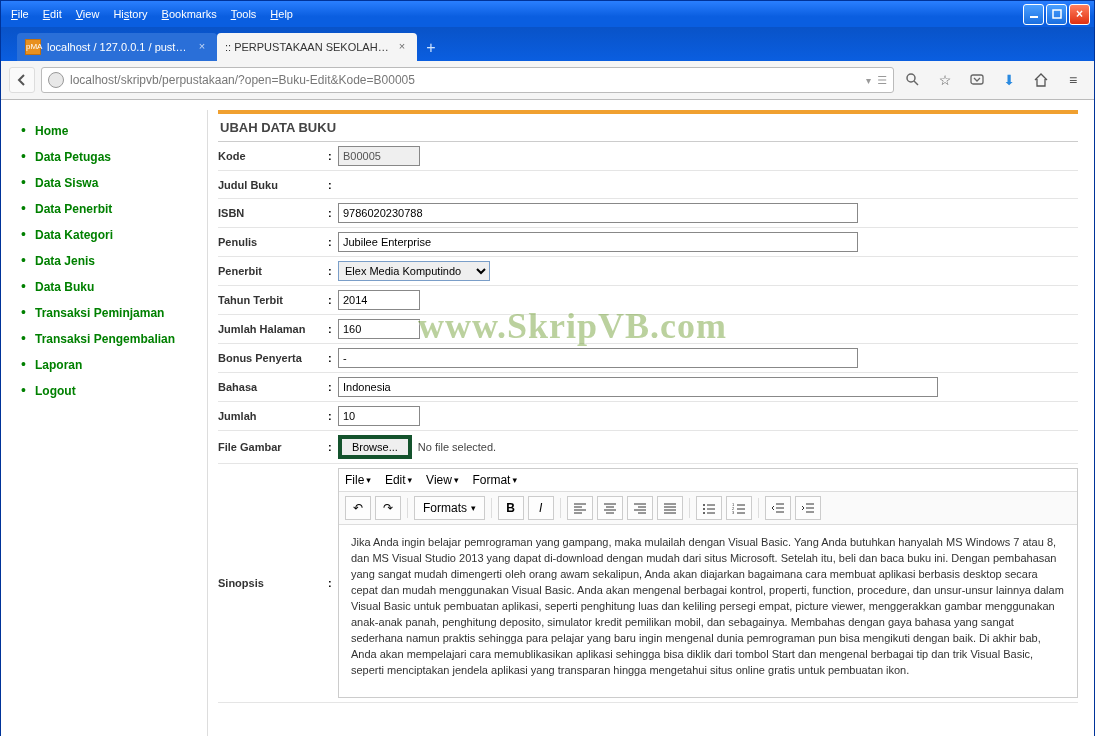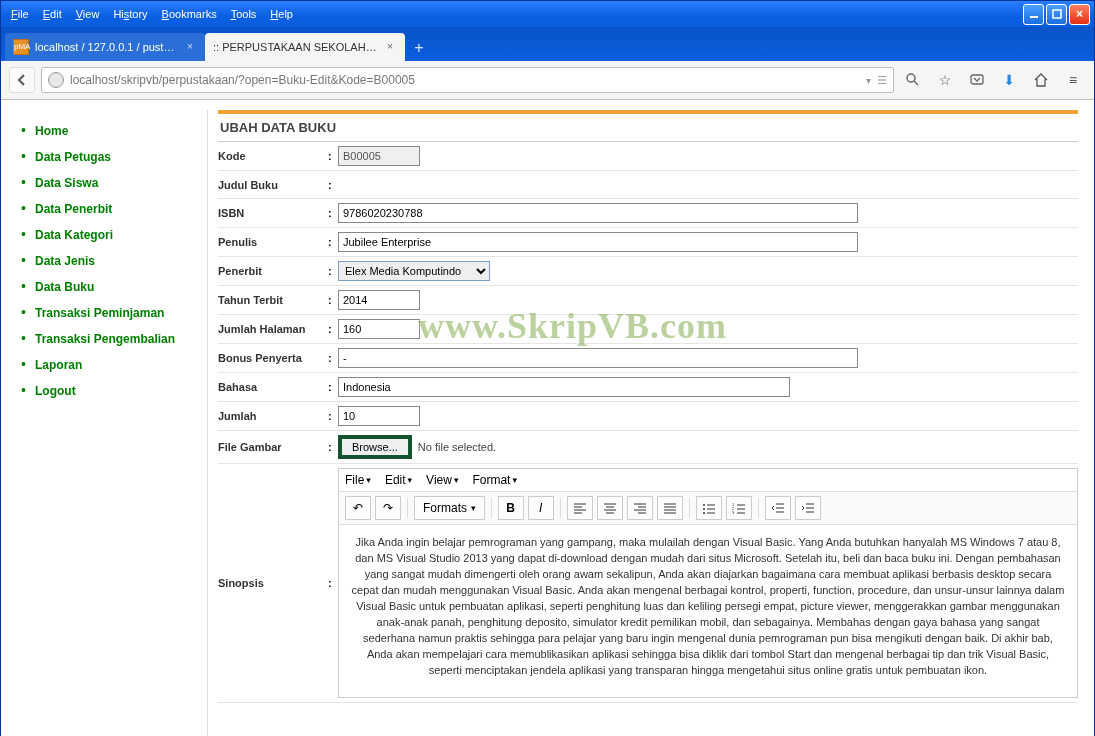--- a/index.html
+++ b/index.html
@@ -6,21 +6,21 @@
 body { font-family: Tahoma, Arial, sans-serif; font-size: 11px; background: #0a5ee0; width: 1095px; height: 736px; overflow: hidden; }
 .window { width: 1095px; height: 736px; background: linear-gradient(180deg, #1b6ae8 0%, #0a5ee0 100%); border: 1px solid #003399; }
 .titlebar { height: 26px; background: linear-gradient(180deg, #2a7fff 0%, #0a5ee0 60%, #0a5ee0 100%); display: flex; align-items: center; padding: 0 4px; }
 .menubar { display: flex; gap: 2px; color: #fff; font-size: 11px; }
 .menubar span { padding: 2px 6px; cursor: default; }
 .menubar span u { text-decoration: underline; }
 .winbtns { margin-left: auto; display: flex; gap: 2px; }
 .winbtn { width: 21px; height: 21px; border: 1px solid #fff; border-radius: 3px; display: flex; align-items: center; justify-content: center; font-weight: bold; color: #fff; font-size: 12px; }
 .winbtn.min, .winbtn.max { background: linear-gradient(180deg, #4a9fff 0%, #1a6fe0 100%); }
 .winbtn.close { background: linear-gradient(180deg, #ff8060 0%, #e03010 100%); }
-.tabbar { height: 34px; background: linear-gradient(180deg, #0953c8 0%, #0a5ee0 100%); display: flex; align-items: flex-end; padding: 0 4px; gap: 0; }
+.tabbar { height: 34px; background: linear-gradient(180deg, #0953c8 0%, #0a5ee0 100%); display: flex; align-items: flex-end; padding: 0 16px; gap: 0; }
 .tab { height: 28px; border-radius: 4px 4px 0 0; padding: 0 8px; display: flex; align-items: center; gap: 6px; font-size: 11px; max-width: 200px; min-width: 180px; }
 .tab.inactive { background: #2a6fd8; color: #fff; }
 .tab.active { background: #f5f5f5; color: #333; }
 .tab .favicon { width: 16px; height: 16px; background: #e89020; border: 1px solid #c07010; font-size: 8px; text-align: center; line-height: 14px; color: #fff; }
 .tab .txt { flex: 1; white-space: nowrap; overflow: hidden; text-overflow: ellipsis; }
 .tab .tclose { width: 14px; height: 14px; text-align: center; line-height: 12px; color: inherit; opacity: .7; }
 .newtab { width: 28px; height: 24px; color: #cfe4ff; font-size: 16px; text-align: center; line-height: 22px; }
 .chrome { background: #f5f5f5; border-bottom: 1px solid #bbb; padding: 6px 8px; display: flex; align-items: center; gap: 6px; }
 .navbtn { width: 26px; height: 26px; border: 1px solid #ddd; border-radius: 3px; background: #fafafa; display: flex; align-items: center; justify-content: center; color: #666; }
 .urlbar { flex: 1; height: 26px; border: 1px solid #bbb; border-radius: 3px; background: #fff; display: flex; align-items: center; padding: 0 6px; gap: 6px; }
@@ -52,21 +52,21 @@
 .editor-row .colon { width: 10px; font-weight: bold; display: flex; align-items: center; }
 .editor { flex: 1; border: 1px solid #ccc; background: #fff; }
 .editor-menubar { border-bottom: 1px solid #ddd; padding: 4px 6px; display: flex; gap: 14px; font-size: 12px; }
 .editor-menubar .m { display: flex; align-items: center; gap: 2px; }
 .editor-menubar .m .caret { font-size: 9px; }
 .editor-toolbar { border-bottom: 1px solid #ddd; padding: 4px 6px; display: flex; gap: 4px; align-items: center; background: #fafafa; flex-wrap: wrap; }
 .tbtn { min-width: 26px; height: 24px; border: 1px solid #ccc; background: #fdfdfd; display: flex; align-items: center; justify-content: center; font-size: 12px; padding: 0 4px; }
 .tbtn.wide { padding: 0 8px; }
 .tbtn .caret { font-size: 9px; margin-left: 4px; }
 .sep { width: 1px; height: 20px; background: #ddd; margin: 0 2px; }
-.editor-body { padding: 10px 12px; font-size: 11px; line-height: 1.45; color: #333; height: 172px; overflow: hidden; text-align: center; }
+.editor-body { padding: 10px 12px; font-size: 11px; line-height: 1.45; color: #333; height: 172px; overflow: hidden; }
 svg { display: block; }
 </style>
 </head>
 <body>
 
 <div class="window">
   <div class="titlebar">
     <div class="menubar">
       <span><u>F</u>ile</span>
       <span><u>E</u>dit</span>
@@ -198,21 +198,21 @@
           <div class="val"><input type="text" style="width: 82px;" value="160"></div>
         </div>
       <div class="formrow">
           <div class="lbl">Bonus Penyerta</div>
           <div class="colon">:</div>
           <div class="val"><input type="text" style="width: 520px;" value="-"></div>
         </div>
       <div class="formrow">
           <div class="lbl">Bahasa</div>
           <div class="colon">:</div>
-          <div class="val"><input type="text" style="width: 452px;" value="Indonesia"></div>
+          <div class="val"><input type="text" style="width: 600px;" value="Indonesia"></div>
         </div>
       <div class="formrow">
           <div class="lbl">Jumlah</div>
           <div class="colon">:</div>
           <div class="val"><input type="text" style="width: 82px;" value="10"></div>
         </div>
       <div class="formrow">
           <div class="lbl">File Gambar</div>
           <div class="colon">:</div>
           <div class="val"><button class="browse">Browse...</button><span class="nofile">No file selected.</span></div>

